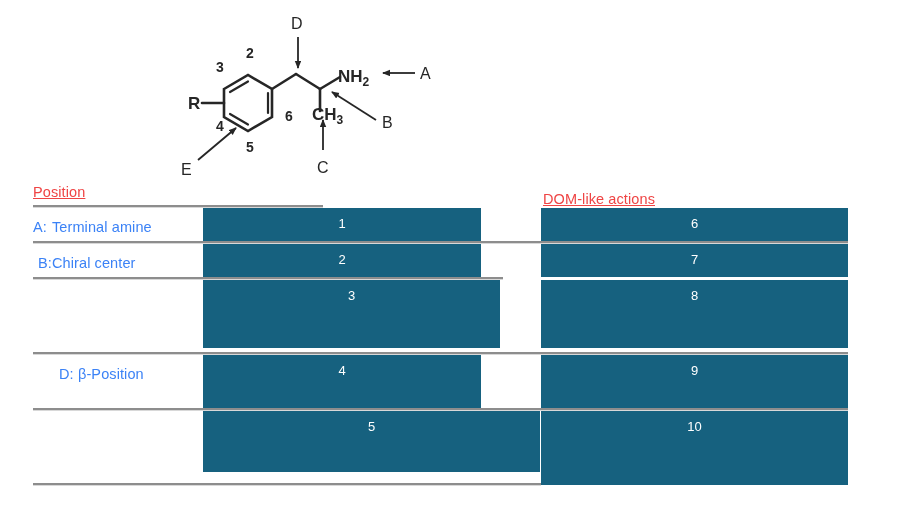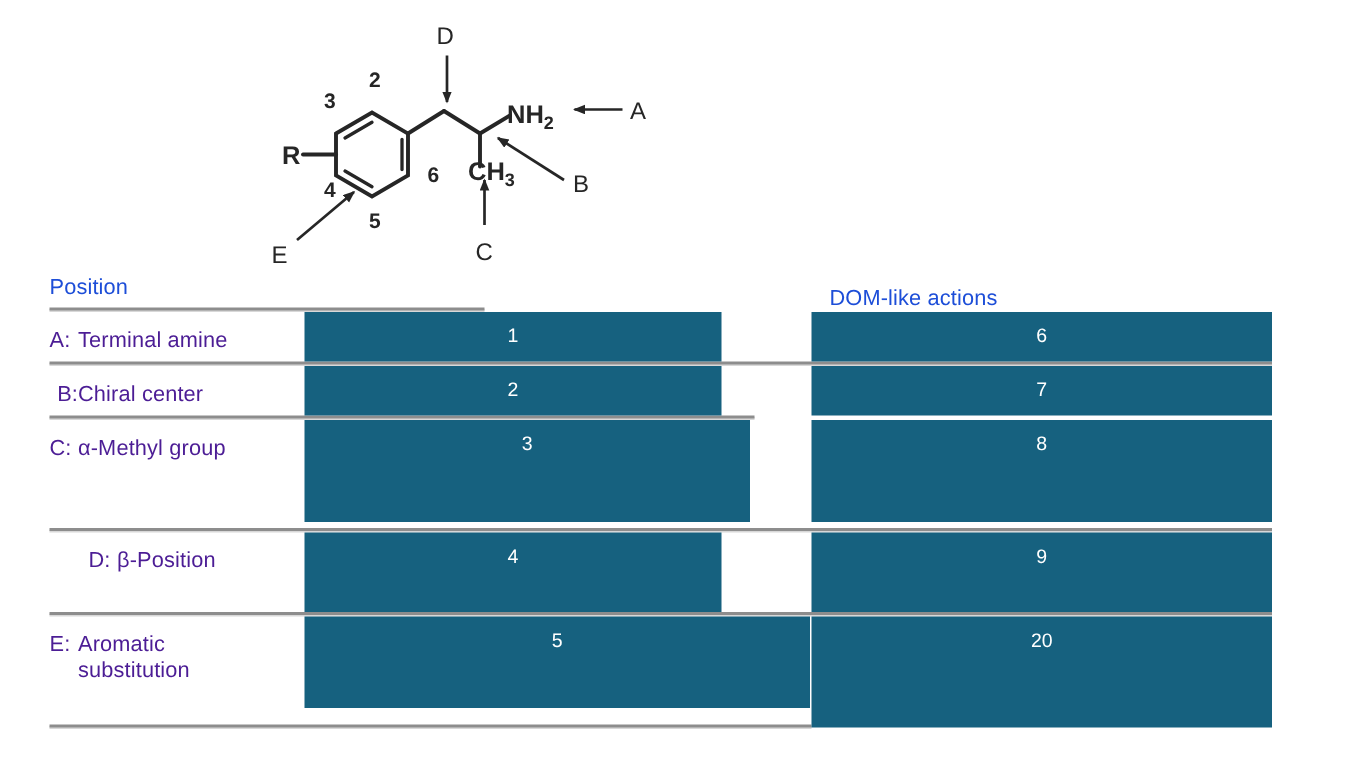--- a/index.html
+++ b/index.html
@@ -24,32 +24,33 @@
     left: 180px;
     top: 10px;
     width: 300px;
     height: 170px;
   }
   .structure svg { display: block; }
 
   
   .col-head {
     position: absolute;
-    color: #1d4ed8;
+    color: #ef4444;
     font-size: 14.5px;
     letter-spacing: 0.1px;
     white-space: nowrap;
+    text-decoration: underline;
   }
   #head-position   { left: 33px;  top: 184px; }
   #head-amph       { left: 218px; top: 184px; }
-  #head-dom        { left: 543px; top: 191px; margin-left: 10px; }
+  #head-dom        { left: 543px; top: 191px; }
 
   .row-label {
     position: absolute;
-    color: #4c1d95;
+    color: #3b82f6;
     font-size: 14.5px;
     letter-spacing: 0.1px;
     white-space: nowrap;
     line-height: 17px;
   }
   .row-label .lbl-key {
     display: inline-block;
     width: 19px;
   }
   .row-label .lbl-txt {
@@ -166,31 +167,25 @@
   <div class="rule" style="left:33px; top:483px; width:508px;"></div>
 
   <div class="row-label" style="left:33px; top:219px;">
     <span class="lbl-key">A:</span><span class="lbl-txt">Terminal amine</span>
   </div>
 
   <div class="row-label" style="left:33px; top:255px;text-align:right;">
     <span class="lbl-key">B:</span><span class="lbl-txt">Chiral center</span>
   </div>
 
-  <div class="row-label" style="left:33px; top:291px;">
-    <span class="lbl-key">C:</span><span class="lbl-txt">α-Methyl group</span>
-  </div>
 
   <div class="row-label" style="left:33px; top:366px;margin-left:26px;">
     <span class="lbl-key">D:</span><span class="lbl-txt">β-Position</span>
   </div>
 
-  <div class="row-label" style="left:33px; top:422px;">
-    <span class="lbl-key">E:</span><span class="lbl-txt"><span>Aromatic</span><br><span>substitution</span></span>
-  </div>
 
   <div class="bar" style="left:203px; top:208px; width:278px; height:33px;">
     <span>1</span>
   </div>
   <div class="bar" style="left:203px; top:244px; width:278px; height:33px;">
     <span>2</span>
   </div>
   <div class="bar" style="left:203px; top:280px; width:297px; height:68px;">
     <span>3</span>
   </div>
@@ -207,16 +202,16 @@
   <div class="bar" style="left:541px; top:244px; width:307px; height:33px;">
     <span>7</span>
   </div>
   <div class="bar" style="left:541px; top:280px; width:307px; height:68px;">
     <span>8</span>
   </div>
   <div class="bar" style="left:541px; top:355px; width:307px; height:53px;">
     <span>9</span>
   </div>
   <div class="bar" style="left:541px; top:411px; width:307px; height:74px;">
-    <span>20</span>
+    <span>10</span>
   </div>
 
 </div>
 
 </body></html>

